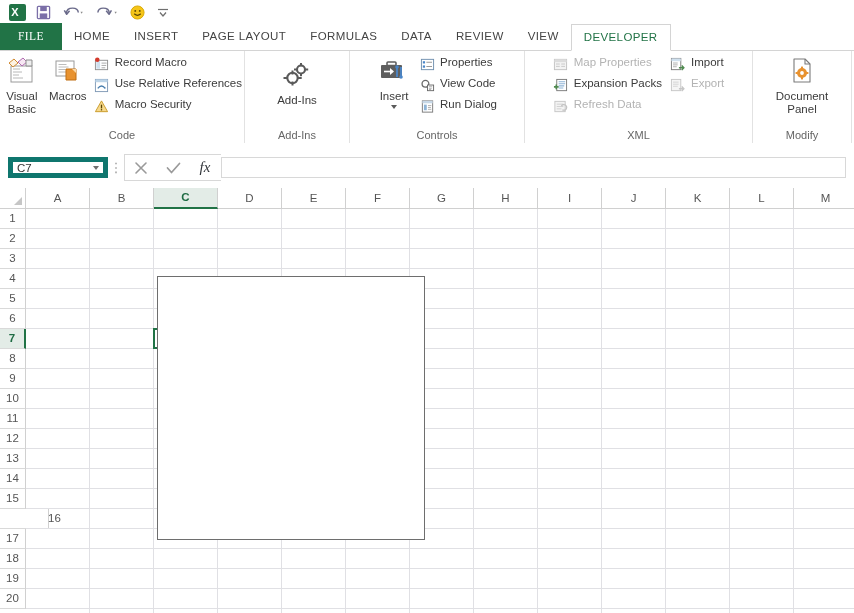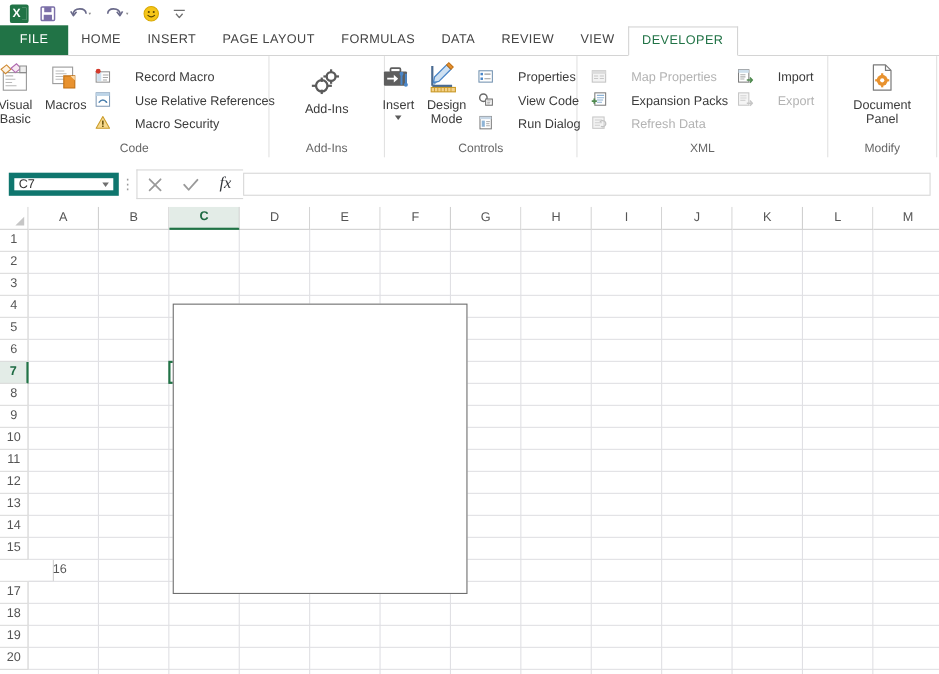--- a/index.html
+++ b/index.html
@@ -41,21 +41,21 @@
     position:absolute; left:0; top:24px; width:854px; height:27px;
     background:#ffffff; display:flex; align-items:flex-end;
     border-bottom:1px solid #d4d4d4;
   }
   .tab{
     height:27px; line-height:27px; padding:0 12px;
     font-size:11.5px; letter-spacing:.4px; color:#444; text-transform:uppercase;
     cursor:default; white-space:nowrap;
   }
   .tab.file{
-    background:#217346; color:#ffffff; padding:0 18px; font-weight:normal;
+    background:#217346; color:#ffffff; padding:0 18px; font-weight:normal;font-family:Liberation Serif, serif;
   }
   .tab.active{
     background:#ffffff; color:#217346;
     border:1px solid #d4d4d4; border-bottom:1px solid #ffffff;
     margin-bottom:-1px; position:relative; z-index:3; line-height:25px;margin-top:41px;
   }
 
   
   .ribbon{
     position:absolute; left:0; top:51px; width:854px; height:92px;
@@ -80,21 +80,21 @@
   }
   .bigbtn .lbl{
     font-size:11.5px; color:#3b3b3b; text-align:center; line-height:13px; margin-top:2px;
     max-width:60px;
   }
   .bigbtn .ico{ height:32px; display:flex;align-items:center;justify-content:center; }
 
   
   .smallcol{ display:flex; flex-direction:column; justify-content:flex-start; padding-top:3px; }
   .smallbtn{
-    display:flex; align-items:flex-end; gap:21px; height:21px; padding:0 4px; cursor:default;
+    display:flex; align-items:flex-start; gap:5px; height:21px; padding:0 4px; cursor:default;
     font-size:11.5px; color:#3b3b3b; white-space:nowrap;
   }
   .smallbtn.disabled{ color:#b3b3b3; }
   .smallbtn .ico{ width:16px;height:16px;display:flex;align-items:center;justify-content:center;flex:0 0 16px; }
 
   .dropcaret{
     width:0;height:0;border-left:3.5px solid transparent;border-right:3.5px solid transparent;
     border-top:4px solid #5a5a5a; margin-top:2px;
   }
 
@@ -317,33 +317,20 @@
               <rect x="9" y="5" width="9" height="3.5" rx="1" fill="none" stroke="#5e5e5e" stroke-width="1.6"></rect>
               <path d="M6 14.5h8" stroke="#ffffff" stroke-width="1.6"></path>
               <path d="M12 11 l4 3.5 l-4 3.5" fill="#ffffff"></path>
               <path d="M19 10 v10 M23 10 v10" stroke="#4a86c8" stroke-width="1.8"></path>
               <circle cx="19" cy="10" r="1.8" fill="#4a86c8"></circle>
                 <circle cx="23" cy="20" r="1.8" fill="#4a86c8"></circle>
             </svg>
           </div>
           <div class="lbl">Insert</div>
           <div class="dropcaret"></div>
-        </div>
-        <div class="bigbtn">
-          <div class="ico">
-            <svg width="34" height="32" viewBox="0 0 34 32">
-              <path d="M4 22 L4 4 M4 22 L22 22" stroke="#4a6b92" stroke-width="2"></path>
-              <path d="M5 21 L20 6" stroke="#7da3c9" stroke-width="1.4"></path>
-              <path d="M17 3 l4 4 l-11 11 l-5 1 l1 -5 z" fill="#cfe1f2" stroke="#4a86c8" stroke-width="1.2" stroke-linejoin="round"></path>
-              <path d="M17 3 l4 4 l2 -2 l-4 -4 z" fill="#e8922f" stroke="#c06f12" stroke-width="1"></path>
-              <rect x="3" y="23.5" width="22" height="4" fill="#f4d18a" stroke="#c99a28" stroke-width="1"></rect>
-              <path d="M6 23.5v4M9 23.5v4M12 23.5v4M15 23.5v4M18 23.5v4M21 23.5v4" stroke="#c99a28" stroke-width=".8"></path>
-            </svg>
-          </div>
-          <div class="lbl">Design Mode</div>
         </div>
         <div class="smallcol">
           <div class="smallbtn">
             <span class="ico">
               <svg width="15" height="15" viewBox="0 0 16 16">
                   <rect x="1.5" y="2.5" width="13" height="11" fill="#ffffff" stroke="#6f8fae" stroke-width="1"></rect>
                   <rect x="3" y="4.5" width="2.4" height="2.4" fill="#4a86c8"></rect>
                   <rect x="3" y="9" width="2.4" height="2.4" fill="#4a86c8"></rect>
                   <path d="M6.8 5.7h6M6.8 10.2h6" stroke="#9a9a9a" stroke-width="1.1"></path>
                 </svg>

